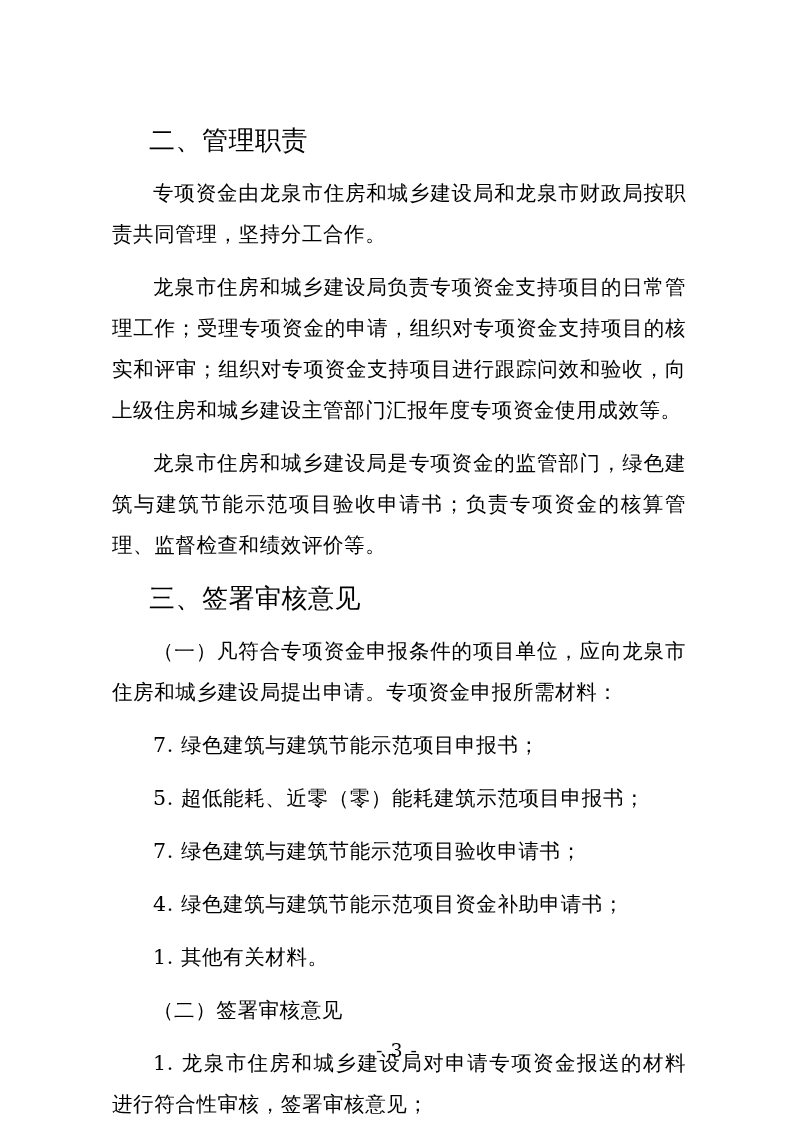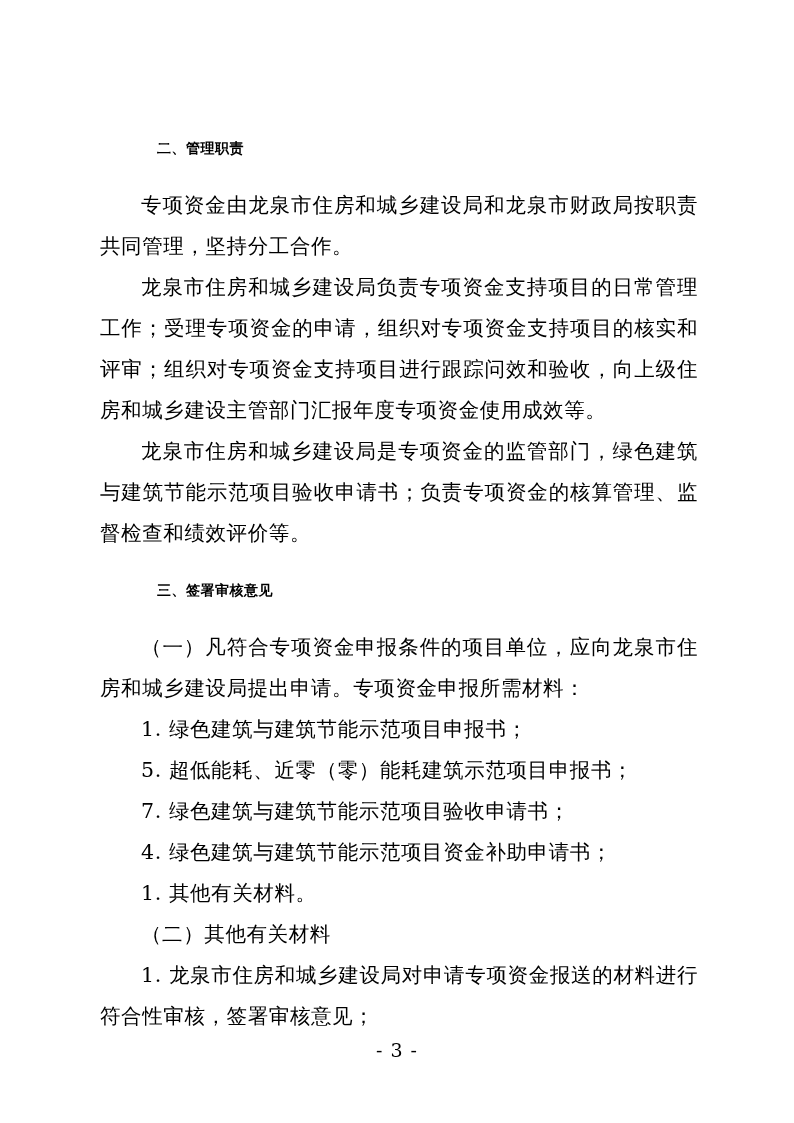--- a/index.html
+++ b/index.html
@@ -21,29 +21,29 @@
     height: 1123px;
     padding: 112px 96px 60px 100px;
     position: relative;
   }
   .doc-body {
     font-size: 20.5px;
     line-height: 41px;
   }
   .heading {
     font-family: "DejaVu Sans", "Liberation Sans", sans-serif;
-    font-weight: bold;
-    font-size: 14px;
+    font-weight: normal;
+    font-size: 26px;
     line-height: 41px;
-    margin: 16px;
+    margin: 8px;
     text-indent: 41px;
     letter-spacing: 0.5px;
   }
   .para {
-    margin: 0;
+    margin: 12px;
     text-indent: 41px;
     text-align: justify;
     text-justify: inter-ideograph;
     letter-spacing: 0.6px;
   }
   .para.list-item {
     text-indent: 41px;
   }
   .page-number {
     position: absolute;
@@ -67,30 +67,30 @@
     <p class="para">专项资金由龙泉市住房和城乡建设局和龙泉市财政局按职责共同管理，坚持分工合作。</p>
 
     <p class="para">龙泉市住房和城乡建设局负责专项资金支持项目的日常管理工作；受理专项资金的申请，组织对专项资金支持项目的核实和评审；组织对专项资金支持项目进行跟踪问效和验收，向上级住房和城乡建设主管部门汇报年度专项资金使用成效等。</p>
 
     <p class="para">龙泉市住房和城乡建设局是专项资金的监管部门，绿色建筑与建筑节能示范项目验收申请书；负责专项资金的核算管理、监督检查和绩效评价等。</p>
 
     <p class="heading">三、签署审核意见</p>
 
     <p class="para">（一）凡符合专项资金申报条件的项目单位，应向龙泉市住房和城乡建设局提出申请。专项资金申报所需材料：</p>
 
-    <p class="para list-item">1. 绿色建筑与建筑节能示范项目申报书；</p>
+    <p class="para list-item">7. 绿色建筑与建筑节能示范项目申报书；</p>
 
     <p class="para list-item">5. 超低能耗、近零（零）能耗建筑示范项目申报书；</p>
 
     <p class="para list-item">7. 绿色建筑与建筑节能示范项目验收申请书；</p>
 
     <p class="para list-item">4. 绿色建筑与建筑节能示范项目资金补助申请书；</p>
 
     <p class="para list-item">1. 其他有关材料。</p>
 
-    <p class="para">（二）其他有关材料</p>
+    <p class="para">（二）签署审核意见</p>
 
     <p class="para list-item">1. 龙泉市住房和城乡建设局对申请专项资金报送的材料进行符合性审核，签署审核意见；</p>
 
   </div>
 
   <div class="page-number">- 3 -</div>
 </div>
 
 </body></html>

